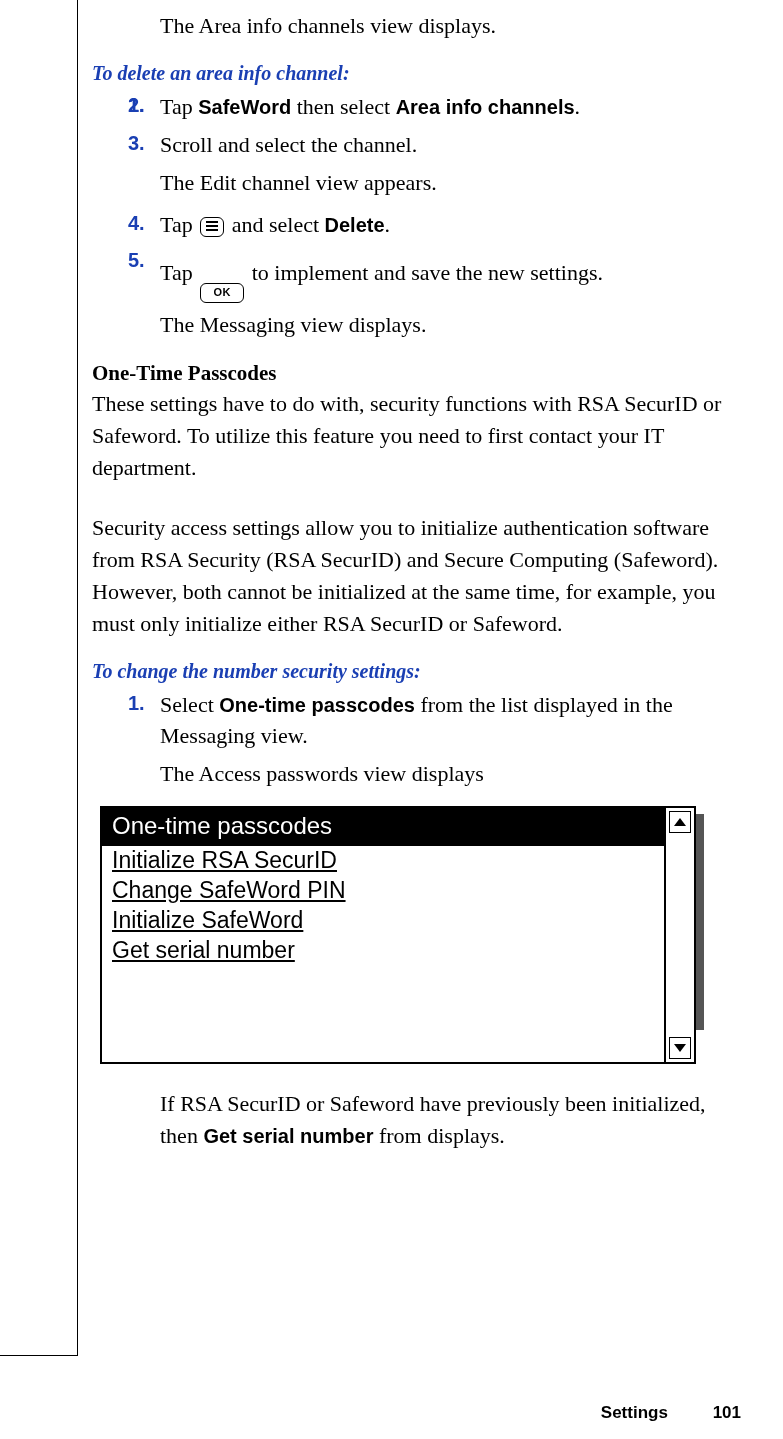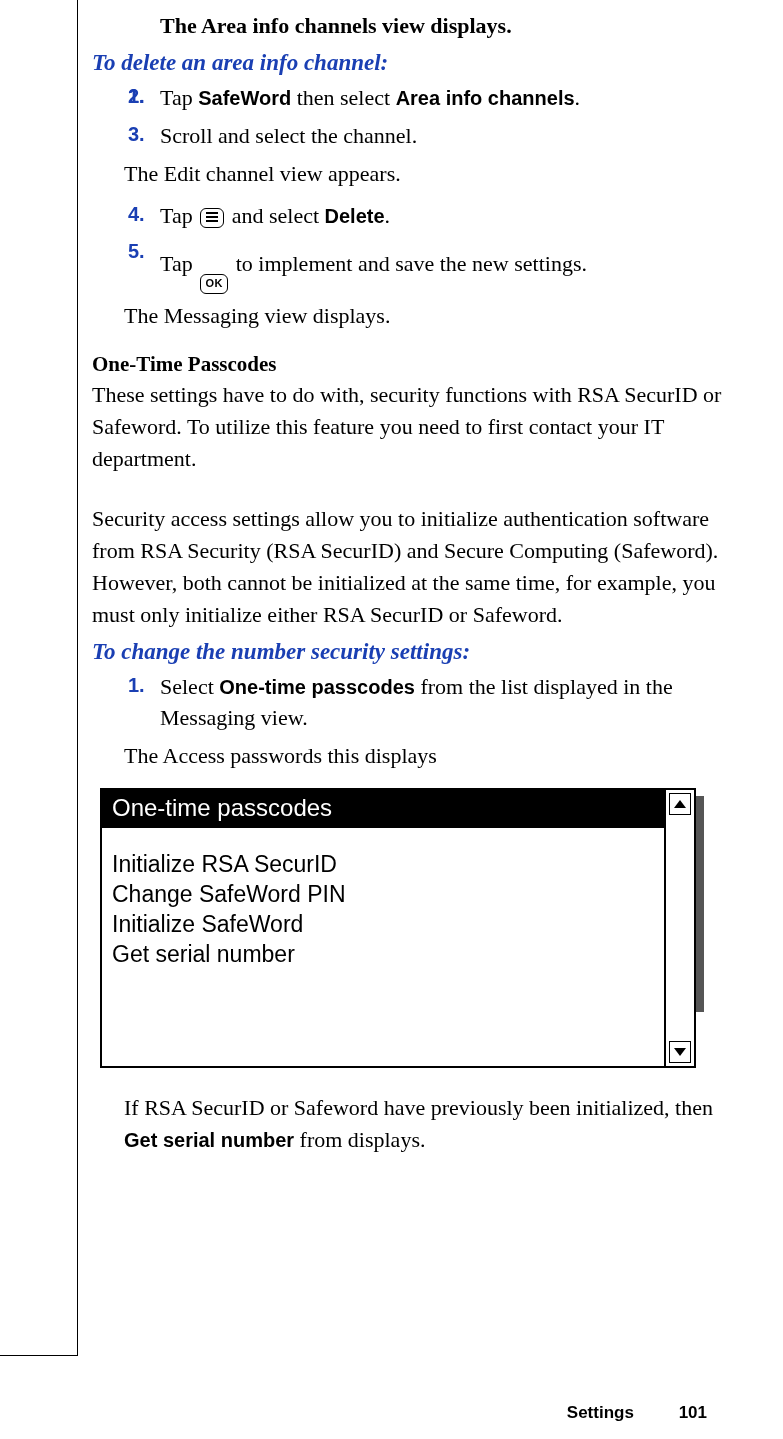--- a/index.html
+++ b/index.html
@@ -26,28 +26,28 @@
     }
     .bottom-border {
       position: absolute;
       left: 0;
       top: 1355px;
       width: 78px;
       height: 1px;
       background: #000;
     }
     .para { line-height: 1.45; margin-bottom: 6px; }
-    .para-indent-text { padding-left: 68px; font-weight: bold; }
+    .para-indent-text { padding-left: 68px; }
     .task-heading {
       color: #1a3fb3;
       font-style: italic;
       font-weight: bold;
       font-family: Georgia, 'Times New Roman', serif;
-      font-size: 23px;
-      margin-top: 8px;
+      font-size: 20px;
+      margin-top: 20px;
       margin-bottom: 6px;
     }
     .section-heading {
       font-weight: bold;
       font-family: Georgia, 'Times New Roman', serif;
       font-size: 21px;
       margin-top: 20px;
       margin-bottom: 2px;
     }
     .step { margin-left: 36px; padding-left: 32px; position: relative; margin-bottom: 6px; line-height: 1.45; }
@@ -57,37 +57,37 @@
       color: #1a3fb3;
       font-weight: bold;
       font-family: Arial, Helvetica, sans-serif;
       font-size: 20px;
     }
     .ui-label {
       font-family: Arial, Helvetica, sans-serif;
       font-weight: bold;
       font-size: 20px;
     }
-    .step-extra { margin-left: 32px; margin-top: 4px; margin-bottom: 10px; line-height: 1.45; }
+    .step-extra { margin-left: 68px; margin-top: 4px; margin-bottom: 10px; line-height: 1.45; }
     .icon {
       display: inline-block;
       vertical-align: middle;
       margin: 0 2px;
       border: 1.5px solid #000;
       border-radius: 6px;
       background: white;
       text-align: center;
       font-family: Arial, Helvetica, sans-serif;
       font-weight: bold;
       font-size: 11px;
       position: relative;
     }
     .menu-icon { width: 24px; height: 20px; }
     .menu-icon svg { display: block; margin: 2px auto; }
-    .ok-icon { width: 28px; height: 20px; font-size: 11px; line-height: 17px; letter-spacing: 0.5px; margin-top: 37px;}
+    .ok-icon { width: 44px; height: 20px; font-size: 11px; line-height: 17px; letter-spacing: 0.5px; margin-top: 37px;}
     .spacer-lg { height: 22px; }
 
     .screenshot {
       margin: 16px 0 24px 8px;
       position: relative;
       width: 604px;
     }
     .screenshot-shadow {
       position: absolute;
       top: 8px; left: 8px;
@@ -104,24 +104,25 @@
     .screenshot-main { flex: 1; }
     .screenshot-titlebar {
       background: #000;
       color: #fff;
       font-family: Arial, Helvetica, sans-serif;
       font-size: 24px;
       padding: 4px 10px 6px 10px;
       font-weight: normal;
     }
     .screenshot-body {
-      padding: 22px 10px 6px 10px;
+      padding: 0 10px 6px 10px;
       font-family: Arial, Helvetica, sans-serif;
       font-size: 23px;
       line-height: 1.3;
+      text-decoration: underline;
     }
     .screenshot-item { display: block; }
     .screenshot-scrollbar {
       width: 30px;
       border-left: 2px solid #000;
       display: flex;
       flex-direction: column;
       justify-content: space-between;
       align-items: center;
       padding: 3px 0;
@@ -134,21 +135,21 @@
       display: flex;
       align-items: center;
       justify-content: center;
     }
     .scroll-btn svg { display: block; }
     .screenshot-pad { height: 90px; }
 
     .footer {
       position: absolute;
       bottom: 16px;
-      right: 76px;
+      right: 42px;
       font-family: Arial, Helvetica, sans-serif;
       font-size: 17px;
       font-weight: bold;
     }
     .footer .page-num { margin-left: 40px; }
   </style>
 </head>
 <body>
 
 <div class="page">
@@ -193,21 +194,21 @@
   <div class="para">These settings have to do with, security functions with RSA SecurID or Safeword. To utilize this feature you need to first contact your IT department.</div>
   <div class="spacer-lg"></div>
   <div class="para">Security access settings allow you to initialize authentication software from RSA Security (RSA SecurID) and Secure Computing (Safeword). However, both cannot be initialized at the same time, for example, you must only initialize either RSA SecurID or Safeword.</div>
 
   <div class="task-heading">To change the number security settings:</div>
 
   <div class="step">
     <span class="step-num">1.</span>
     <span><span>Select </span><span class="ui-label">One-time passcodes</span><span> from the list displayed in the Messaging view.</span></span>
   </div>
-  <div class="step-extra">The Access passwords this displays</div>
+  <div class="step-extra">The Access passwords view displays</div>
 
   <div class="screenshot">
     <div class="screenshot-shadow"></div>
     <div class="screenshot-frame">
       <div class="screenshot-main">
         <div class="screenshot-titlebar">One-time passcodes</div>
         <div class="screenshot-body">
           <span class="screenshot-item">Initialize RSA SecurID</span>
           <span class="screenshot-item">Change SafeWord PIN</span>
           <span class="screenshot-item">Initialize SafeWord</span>

